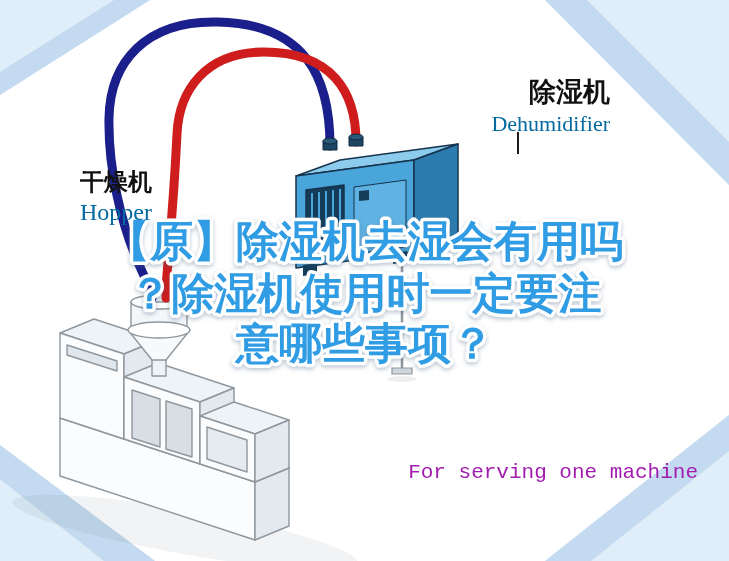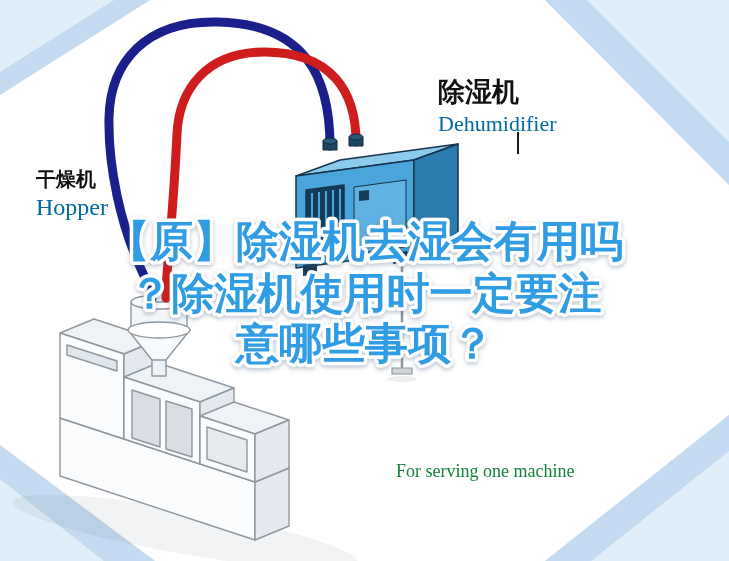--- a/index.html
+++ b/index.html
@@ -1,35 +1,35 @@
 <!DOCTYPE html>
 <html><head>
 <meta charset="utf-8">
 <style>
   html,body{margin:0;padding:0;background:#ffffff;}
   #stage{position:relative;width:729px;height:561px;background:#ffffff;overflow:hidden;
          font-family:"Liberation Sans",sans-serif;}
   #scene{position:absolute;left:0;top:0;width:729px;height:561px;}
 
   .overlay{position:absolute;z-index:5;}
-  .label-block{text-align:left;}
+  .label-block{text-align:right;}
   .label-cn{font-weight:700;color:#111111;}
   .label-en{font-family:"Liberation Serif",serif;color:#0369a1;}
 
   #label-dehumidifier{left:438px;top:74px;width:172px;}
   #label-dehumidifier .label-cn{font-size:27px;}
   #label-dehumidifier .label-en{font-size:22px;margin-top:1px;}
 
   #label-hopper{left:36px;top:166px;width:116px;}
-  #label-hopper .label-cn{font-size:20px;}
+  #label-hopper .label-cn{font-size:24px;}
   #label-hopper .label-en{font-size:24px;margin-top:1px;}
 
   #caption{left:396px;top:456px;width:302px;}
   #caption .caption-cn{font-size:28px;font-weight:700;color:#3c3c3c;letter-spacing:1px;}
-  #caption .caption-en{font-family:Liberation Serif, serif;font-size:18px;color:#15803d;margin-top:5px;}
+  #caption .caption-en{font-family:Liberation Mono, monospace;font-size:21px;color:#a21caf;margin-top:5px;}
 
   .title-text{font-family:"Liberation Sans",sans-serif;font-weight:700;font-size:43px;
               stroke:#ffffff;stroke-width:7px;paint-order:stroke;stroke-linejoin:round;}
   .title-group{filter:drop-shadow(0 2px 2px rgba(60,90,120,0.35));}
 
   .machine-line{stroke:#8f979e;stroke-width:1.4;stroke-linejoin:round;}
 </style>
 </head>
 <body>
 

